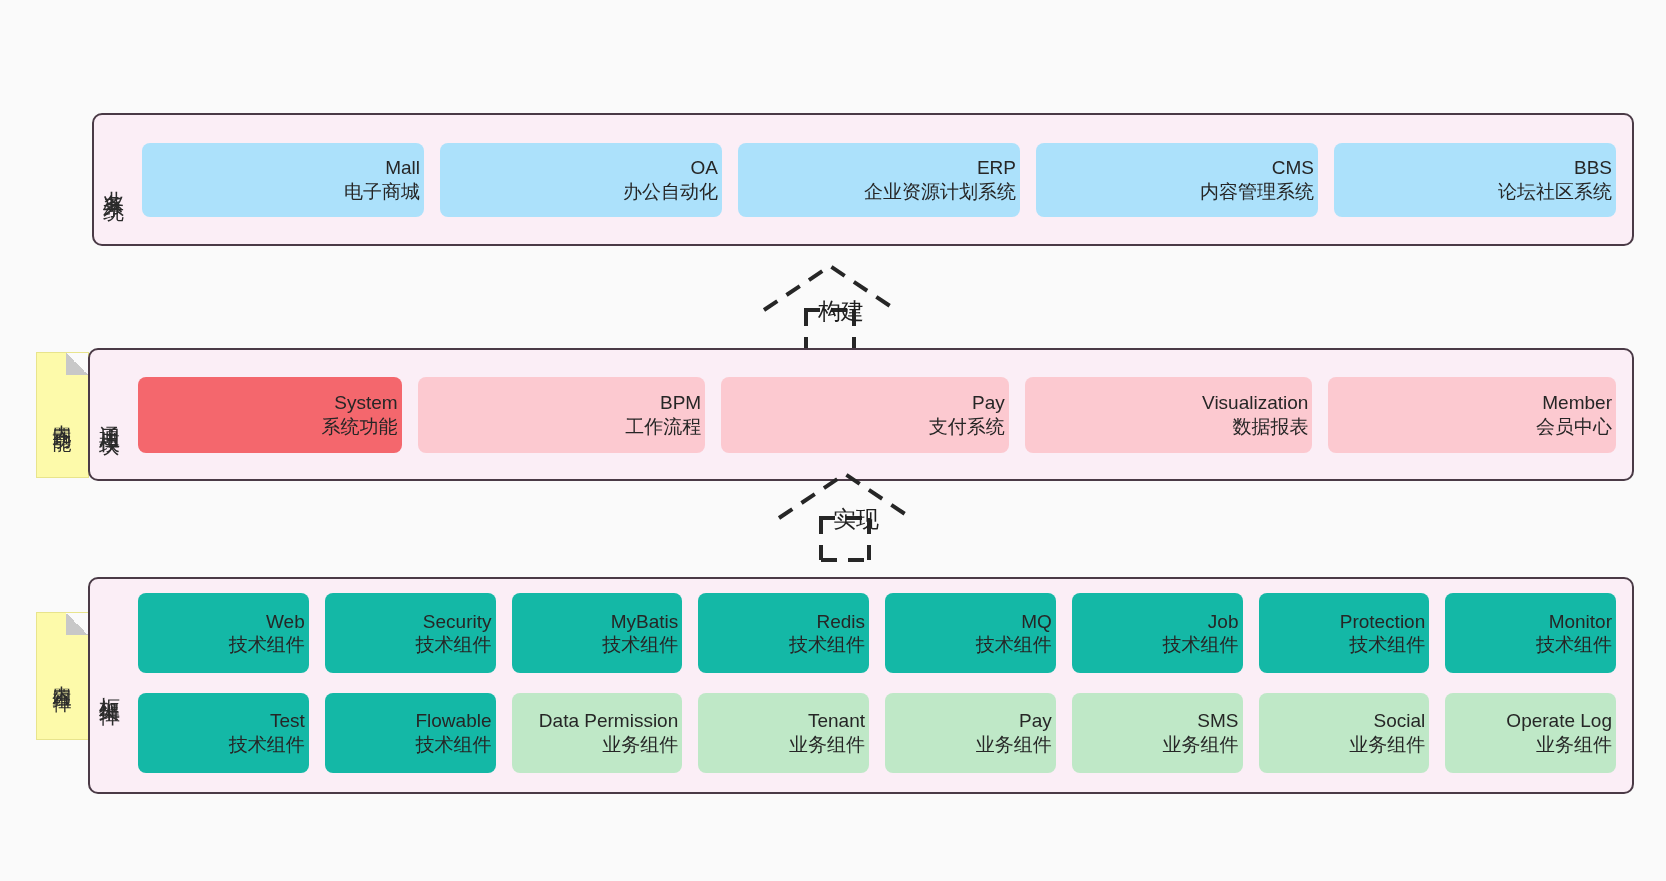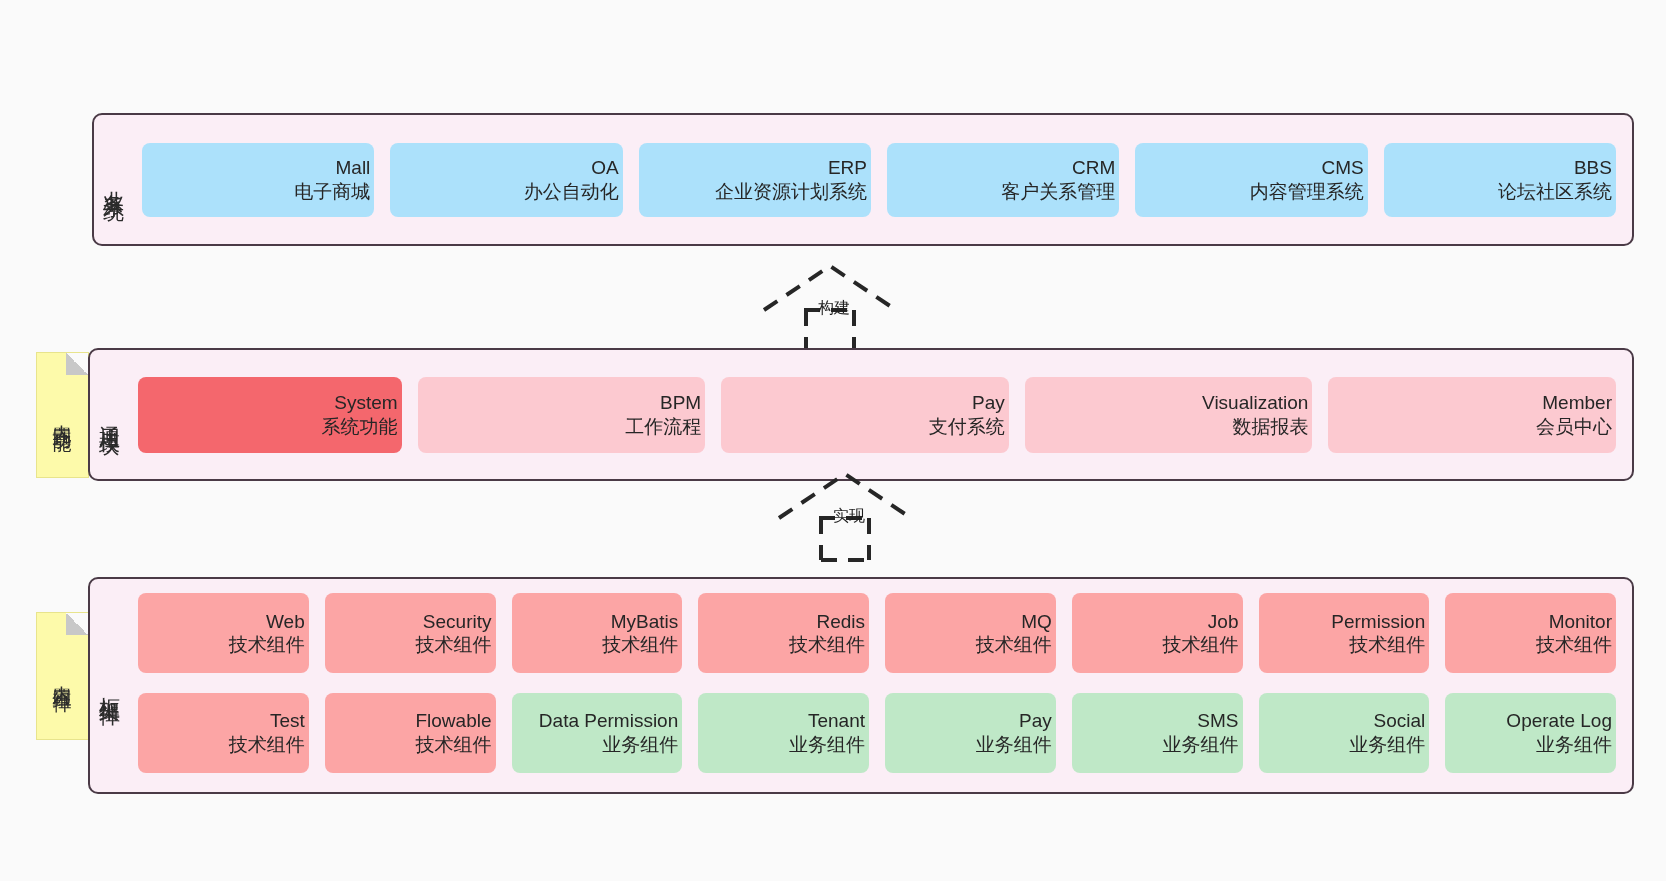--- a/index.html
+++ b/index.html
@@ -65,21 +65,21 @@
     font-size: 19px;
     line-height: 1.22;
     padding: 6px 4px;
     min-width: 0;
   }
   .node .n-en { white-space: normal; }
   .node .n-cn { white-space: nowrap; }
   .blue        { background: #ace1fb; }
   .red         { background: #f4676d; }
   .pink        { background: #fcc9d0; padding-left: 28px; }
-  .green       { background: #fca5a5; }
+  .green       { background: #14b8a6; }
   .lightgreen  { background: #bfe8c7; }
 
   
   .layer1 .node { height: 74px; }
   .layer2 .node { height: 76px; }
   .layer3 .node { height: 80px; }
 
   
   .note {
     position: absolute;
@@ -103,21 +103,21 @@
     top: 0; right: 0;
     width: 22px; height: 22px;
     background: linear-gradient(225deg, #fafafa 0 50%, #c8c8c8 50% 100%);
   }
 
   
   .arrow { position: absolute; }
   .arrow svg { display: block; overflow: visible; }
   .arrow-label {
     position: absolute;
-    font-size: 16px;
+    font-size: 23px;
     color: #1f1f1f;
     background: transparent;
     white-space: nowrap;
     line-height: 1;
   }
 </style>
 </head>
 <body>
 
 <div id="stage">
@@ -129,24 +129,20 @@
         <span class="n-en">Mall</span>
         <span class="n-cn">电子商城</span>
       </div>
       <div class="node blue">
         <span class="n-en">OA</span>
         <span class="n-cn">办公自动化</span>
       </div>
       <div class="node blue">
         <span class="n-en">ERP</span>
         <span class="n-cn">企业资源计划系统</span>
-      </div>
-      <div class="node blue">
-        <span class="n-en">CRM</span>
-        <span class="n-cn">客户关系管理</span>
       </div>
       <div class="node blue">
         <span class="n-en">CMS</span>
         <span class="n-cn">内容管理系统</span>
       </div>
       <div class="node blue">
         <span class="n-en">BBS</span>
         <span class="n-cn">论坛社区系统</span>
       </div>
     </div>
@@ -229,21 +225,21 @@
         </div>
         <div class="node green">
           <span class="n-en">MQ</span>
           <span class="n-cn">技术组件</span>
         </div>
         <div class="node green">
           <span class="n-en">Job</span>
           <span class="n-cn">技术组件</span>
         </div>
         <div class="node green">
-          <span class="n-en">Permission</span>
+          <span class="n-en">Protection</span>
           <span class="n-cn">技术组件</span>
         </div>
         <div class="node green">
           <span class="n-en">Monitor</span>
           <span class="n-cn">技术组件</span>
         </div>
       </div>
 
       <div class="row">
         <div class="node green">

